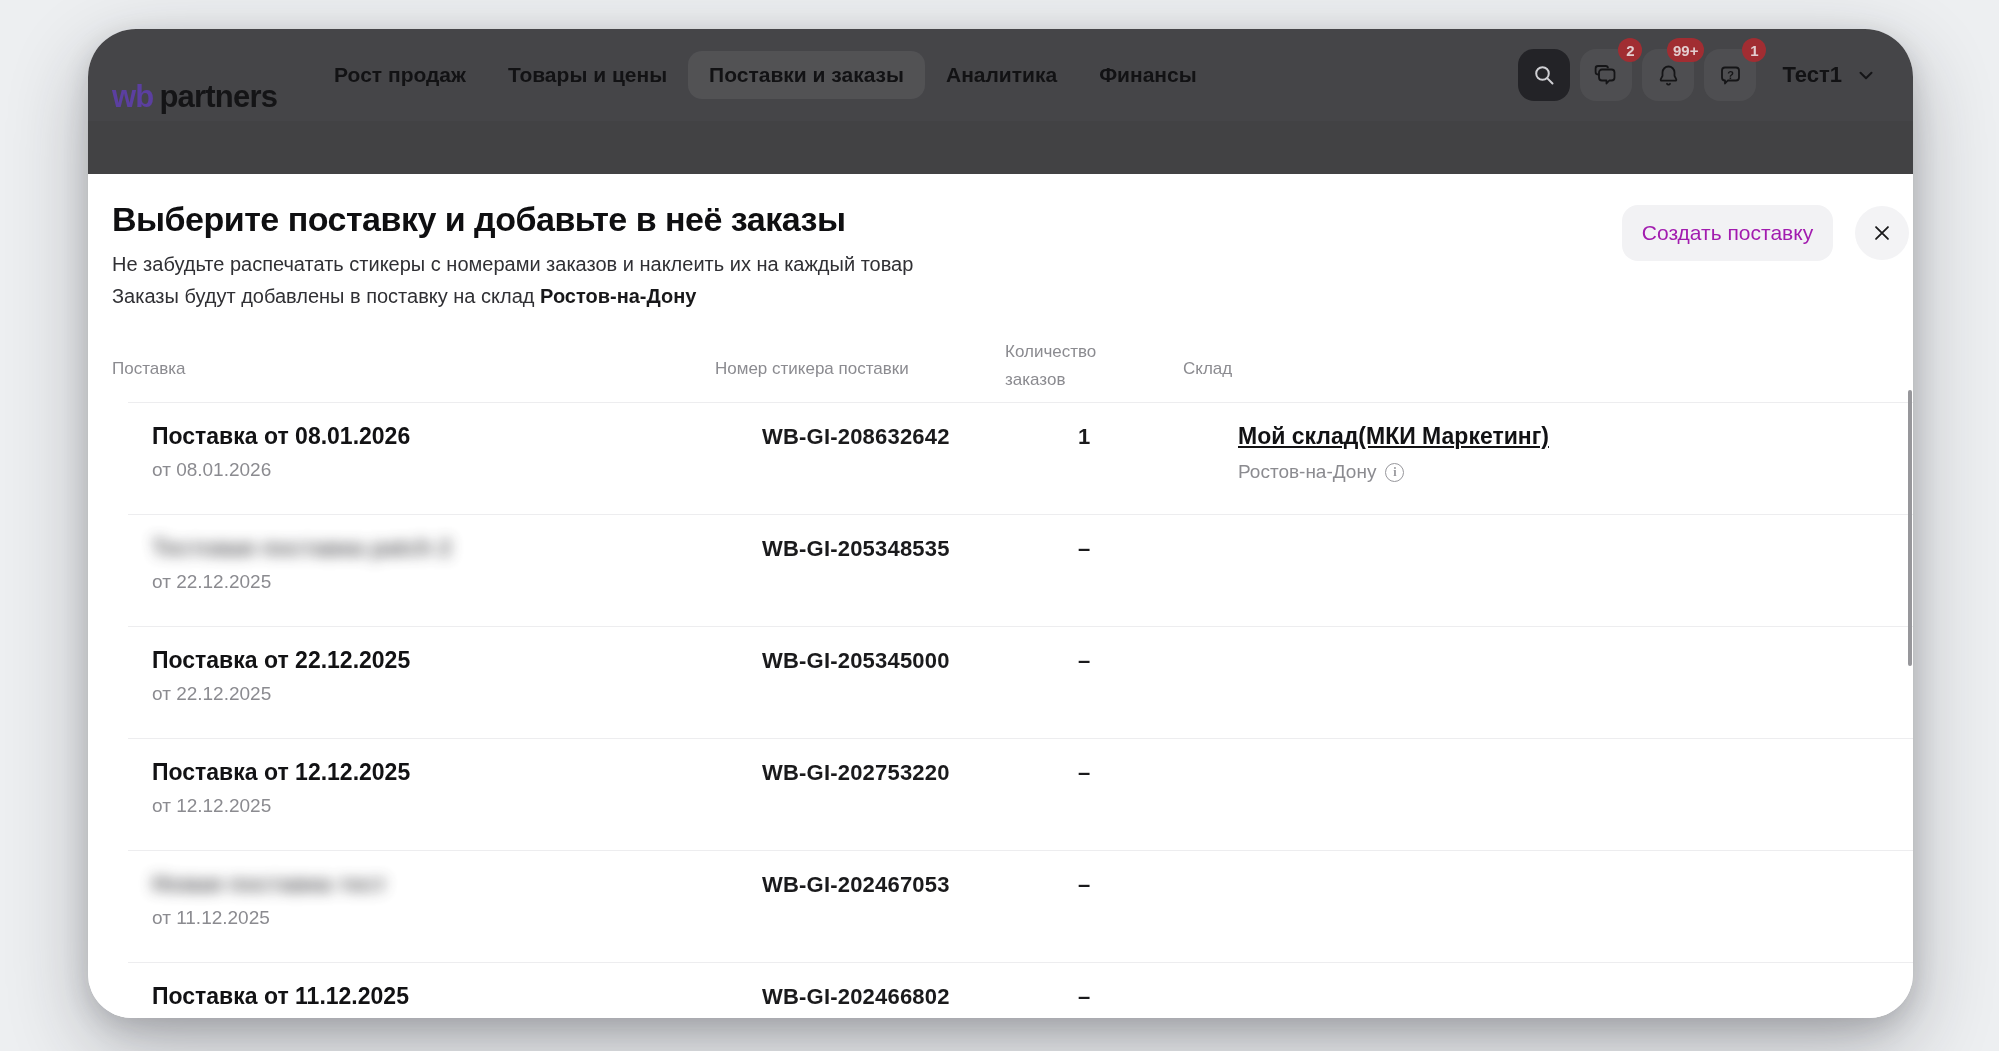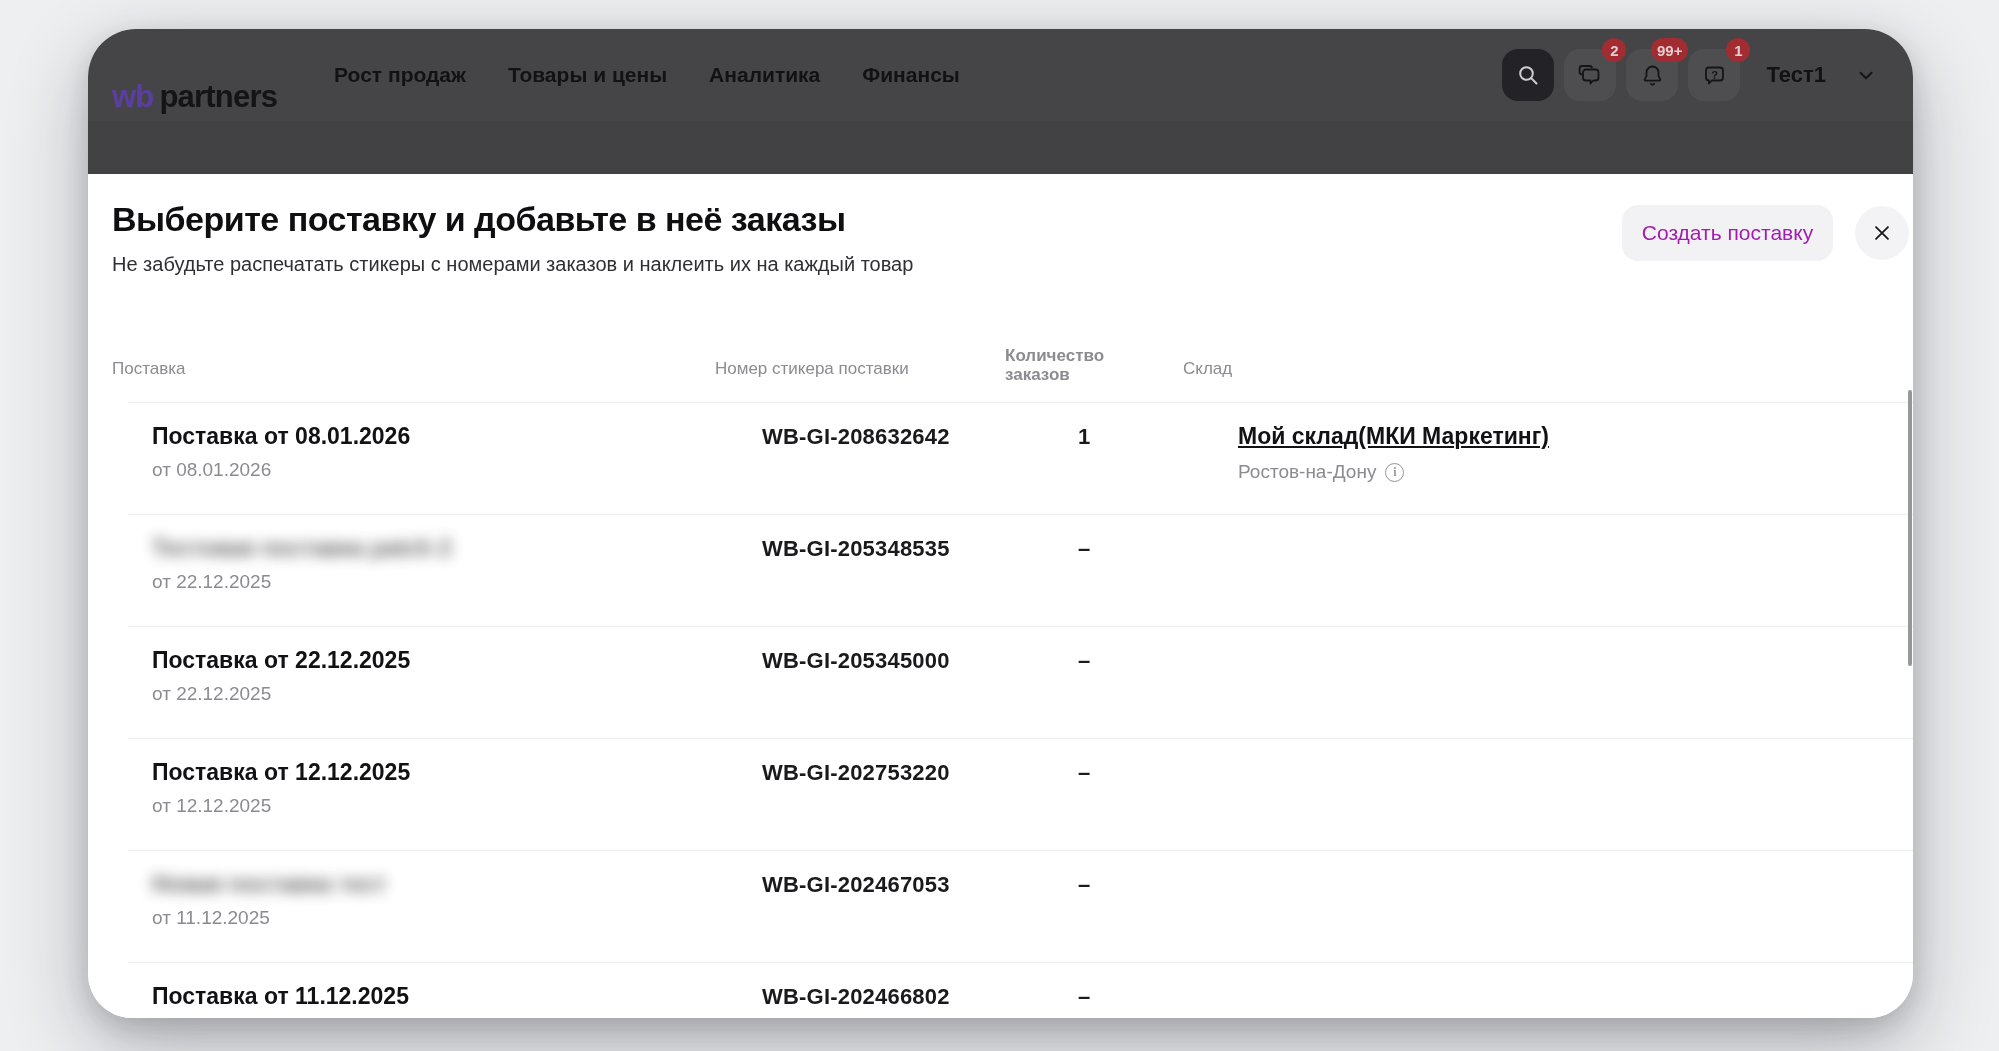--- a/index.html
+++ b/index.html
@@ -31,21 +31,21 @@
   .nav-item { font-size:21px; font-weight:600; color:#121214; padding:12px 21px; border-radius:14px; white-space:nowrap; cursor:pointer; }
   .nav-item.active { background:rgba(255,255,255,.07); }
 
   .header-right { margin-left:auto; display:flex; align-items:center; gap:10px; }
   .icon-tile { width:52px; height:52px; border-radius:16px; background:rgba(255,255,255,.05);
                display:flex; align-items:center; justify-content:center; position:relative; cursor:pointer; }
   .icon-tile.search-tile { background:#232327; }
   .badge { position:absolute; top:-11px; right:-10px; background:#a12d32; color:#e3cdcf;
            font-size:15px; font-weight:700; height:24px; min-width:24px; border-radius:12px;
            display:flex; align-items:center; justify-content:center; padding:0 6px; line-height:1; }
-  .user-chip { display:flex; align-items:center; gap:29px; padding:10px 10px 10px 16px; border-radius:16px; cursor:pointer; }
+  .user-chip { display:flex; align-items:center; gap:13px; padding:10px 10px 10px 16px; border-radius:16px; cursor:pointer; }
   .user-name { font-size:22px; font-weight:700; color:#121214; white-space:nowrap; }
 
   svg.glyph { display:block; }
 
   
   .modal { position:absolute; left:0; right:0; top:145px; bottom:0; background:#ffffff; }
 
   .modal-title { position:absolute; left:24px; top:26px; font-size:34px; font-weight:700; letter-spacing:-0.5px; color:#0f0f11; }
   .modal-sub { position:absolute; left:24px; top:74px; font-size:20px; line-height:32px; color:#303034; }
   .modal-sub b { font-weight:700; color:#18181a; }
@@ -53,21 +53,21 @@
   .create-btn { position:absolute; left:1534px; top:31px; width:211px; height:56px;
                 background:#f2f2f4; border:none; border-radius:16px;
                 font-family:"Liberation Sans", sans-serif; font-size:21px; color:#a21caf; cursor:pointer; }
   .close-btn { position:absolute; left:1767px; top:32px; width:54px; height:54px; border-radius:50%;
                background:#f3f3f5; border:none; display:flex; align-items:center; justify-content:center; cursor:pointer; }
 
   
   .th { position:absolute; font-size:17px; color:#8b8b90; }
   .th1 { left:24px;  top:185px; }
   .th2 { left:627px; top:185px; }
-  .th3 { left:917px; top:172px; width:114px; line-height:19px;font-weight:bold; }
+  .th3 { left:917px; top:164px; width:114px; line-height:28px; }
   .th4 { left:1095px;top:185px; }
 
   
   .tbody { position:absolute; left:0; right:0; top:228px; bottom:0; overflow:hidden;margin-left:40px; }
   .trow { position:relative; height:112px; border-top:1px solid #ededef; cursor:pointer; }
   .row-name { position:absolute; left:24px; top:20px; font-size:23px; font-weight:700; color:#121214; white-space:nowrap; }
   .row-name.redacted { filter:blur(7px); color:#46464a; opacity:.85; }
   .row-date { position:absolute; left:24px; top:56px; font-size:19px; color:#8b8b90; }
   .c-sticker { position:absolute; left:634px; top:21px; font-size:22px; font-weight:700; color:#1a1a1c; letter-spacing:.2px; }
   .c-count  { position:absolute; left:950px; top:21px; font-size:22px; font-weight:600; color:#1a1a1c; }
@@ -89,20 +89,21 @@
     <div class="dim-lower"></div>
     <div class="navbar">
       <div class="logo">
         <span class="wb">wb</span>
         <span class="partners">partners</span>
       </div>
 
       <nav class="main-nav">
           <div class="nav-item"><span>Рост продаж</span></div>
           <div class="nav-item"><span>Товары и цены</span></div>
+          <div class="nav-item active"><span>Поставки и заказы</span></div>
           <div class="nav-item"><span>Аналитика</span></div>
           <div class="nav-item"><span>Финансы</span></div>
         </nav>
 
       <div class="header-right">
         <div class="icon-tile search-tile">
           <svg class="glyph" width="24" height="24" viewBox="0 0 24 24" fill="none" stroke="#cfcfd3" stroke-width="2" stroke-linecap="round">
             <circle cx="10.5" cy="10.5" r="6.3"></circle>
               <line x1="15.4" y1="15.4" x2="20.5" y2="20.5"></line>
           </svg>
@@ -139,20 +140,21 @@
           </svg>
         </div>
       </div>
     </div>
   </div>
 
   <div class="modal">
     <h1 class="modal-title">Выберите поставку и добавьте в неё заказы</h1>
     <div class="modal-sub">
       <div>Не забудьте распечатать стикеры с номерами заказов и наклеить их на каждый товар</div>
+      <div><span>Заказы будут добавлены в поставку на склад </span><b>Ростов-на-Дону</b></div>
     </div>
 
     <button class="create-btn">Создать поставку</button>
     <button class="close-btn">
       <svg class="glyph" width="22" height="22" viewBox="0 0 24 24" fill="none" stroke="#1a1a1c" stroke-width="2" stroke-linecap="round">
         <path d="M5.5 5.5l13 13M18.5 5.5l-13 13"></path>
       </svg>
     </button>
 
     <div class="th th1">Поставка</div>

